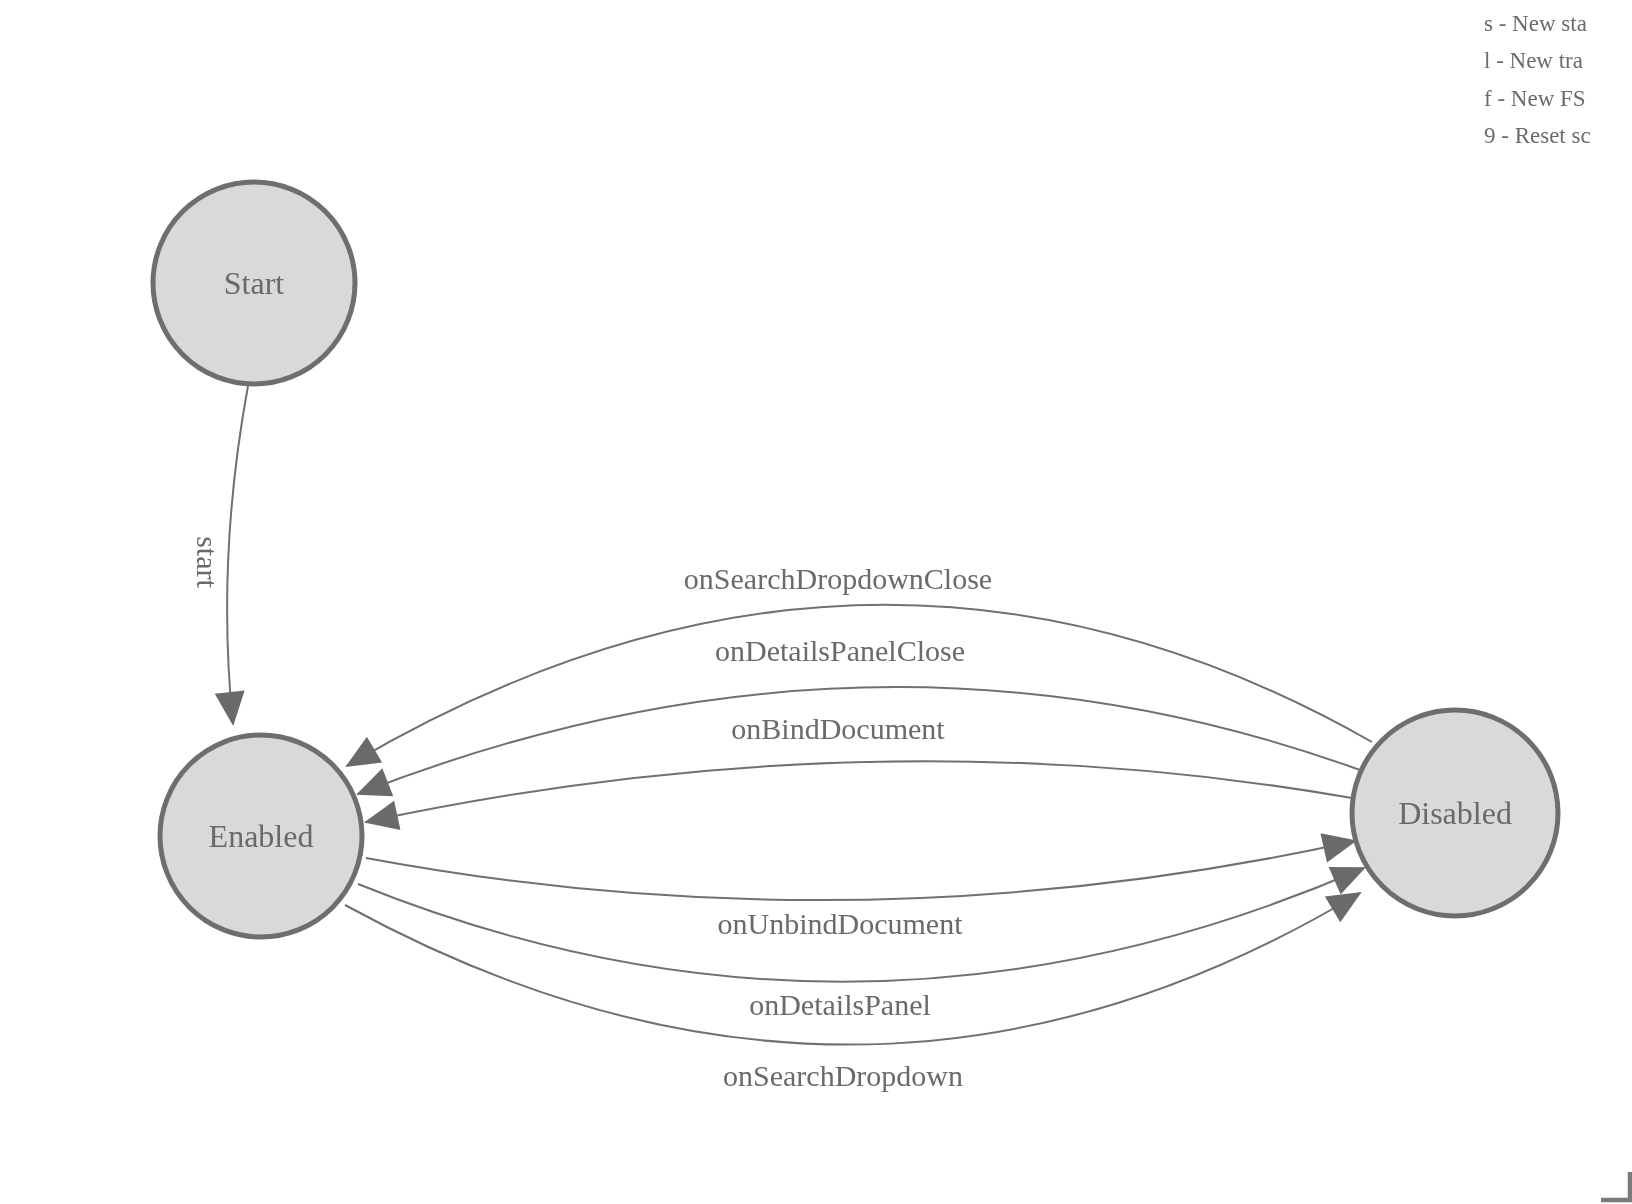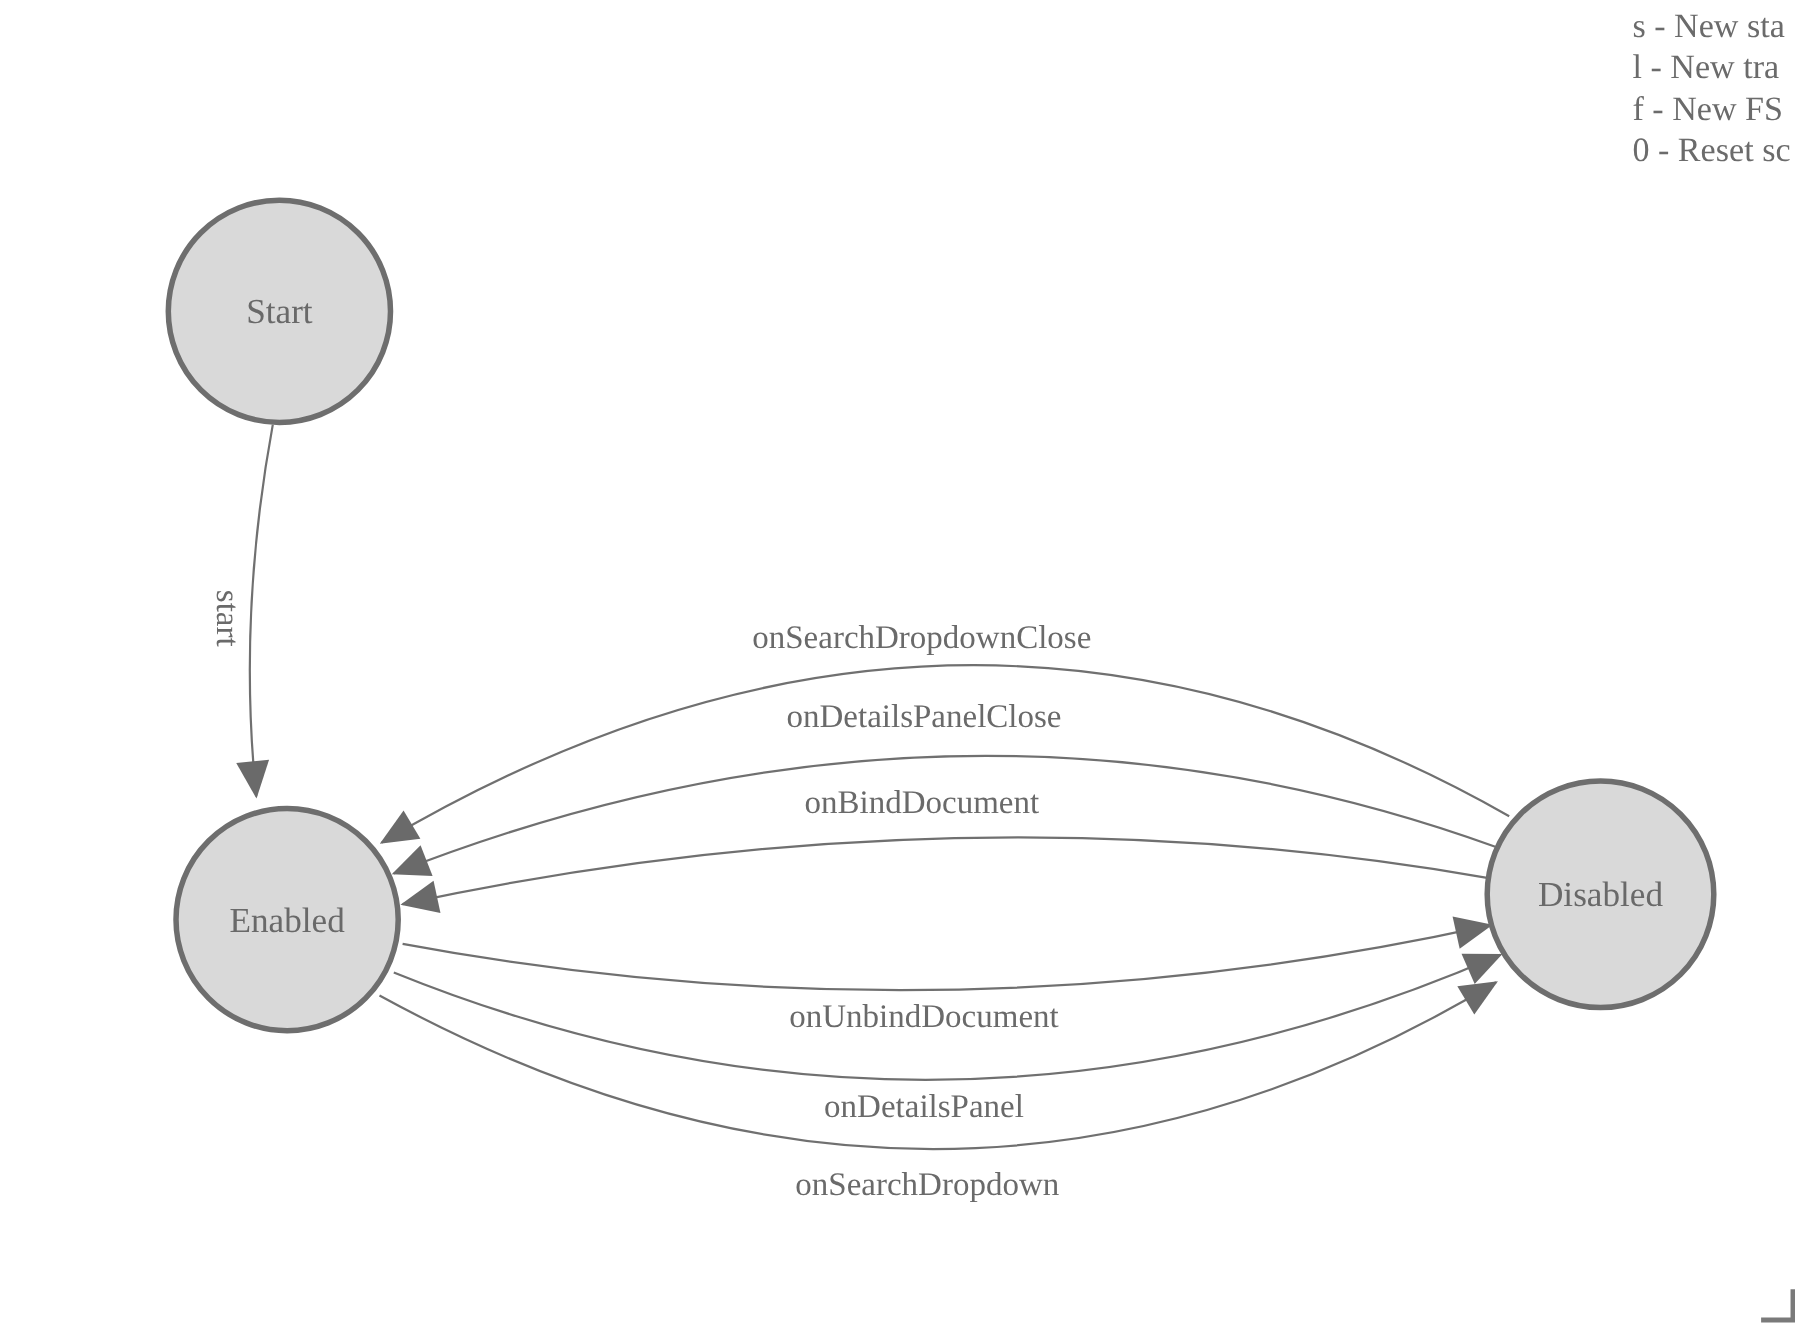--- a/index.html
+++ b/index.html
@@ -43,21 +43,21 @@
   }
   .corner-widget {
     fill: none;
     stroke: #7a7a7a;
     stroke-width: 4.5;
   }
   .legend {
     position: absolute;
     left: 1484px;
     top: 5px;
-    font-size: 31px;
+    font-size: 23px;
     line-height: 37.4px;
     color: #6b6b6b;
     white-space: nowrap;
   }
 </style>
 </head>
 <body>
 
 <svg class="fsm" width="1632" height="1204" viewBox="0 0 1632 1204">
   <defs>
@@ -104,14 +104,14 @@
   <g>
     <path class="corner-widget" d="M 1630 1172 L 1630 1200"></path>
     <path class="corner-widget" d="M 1601 1200 L 1632 1200"></path>
   </g>
 </svg>
 
 <div class="legend">
   <div>s - New sta</div>
   <div>l - New tra</div>
   <div>f - New FS</div>
-  <div>0 - Reset sc</div>
+  <div>9 - Reset sc</div>
 </div>
 
 </body></html>

